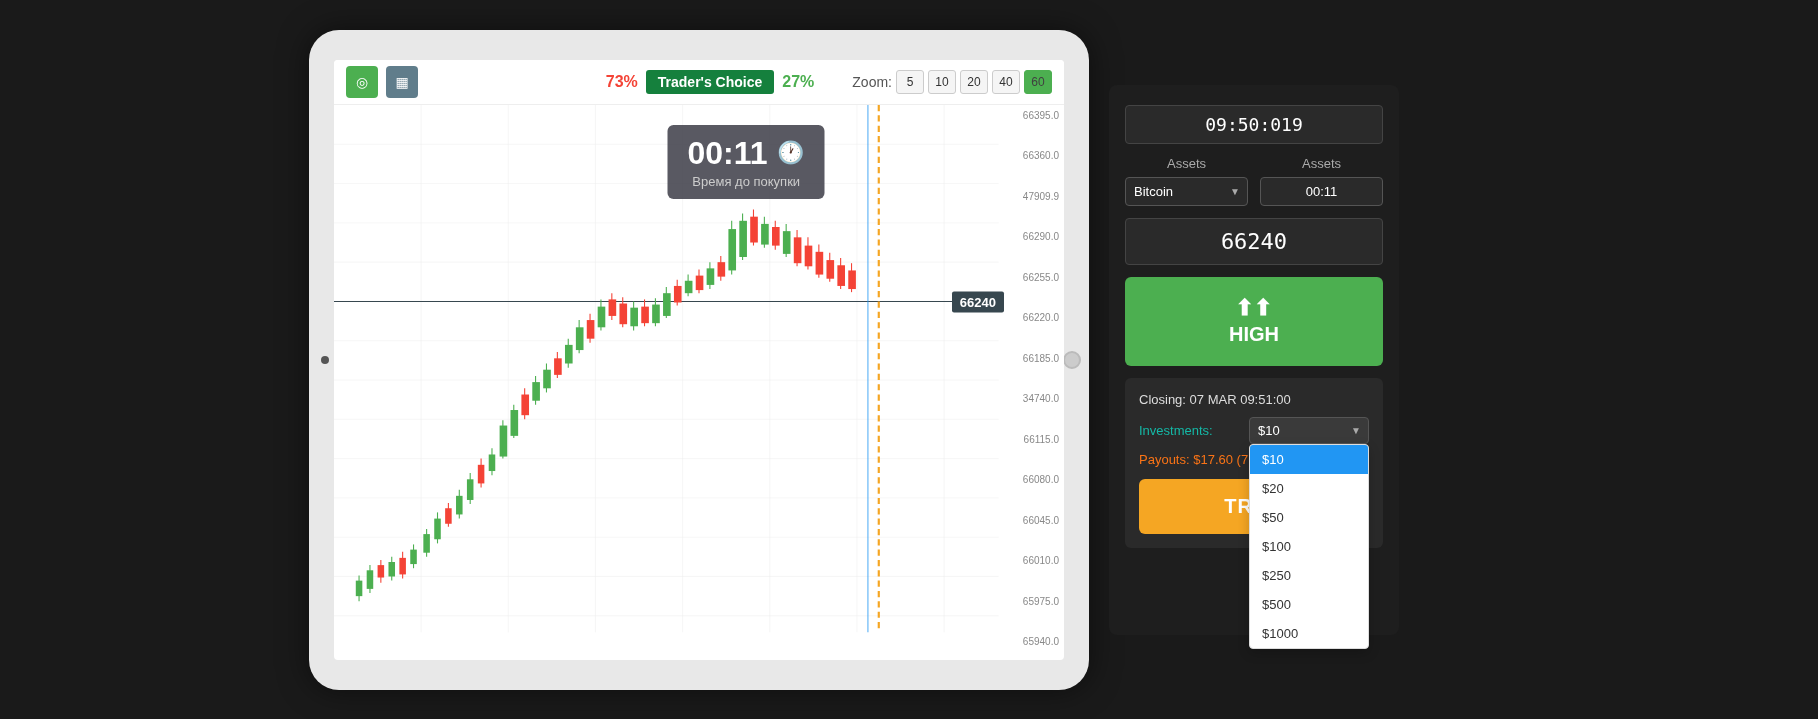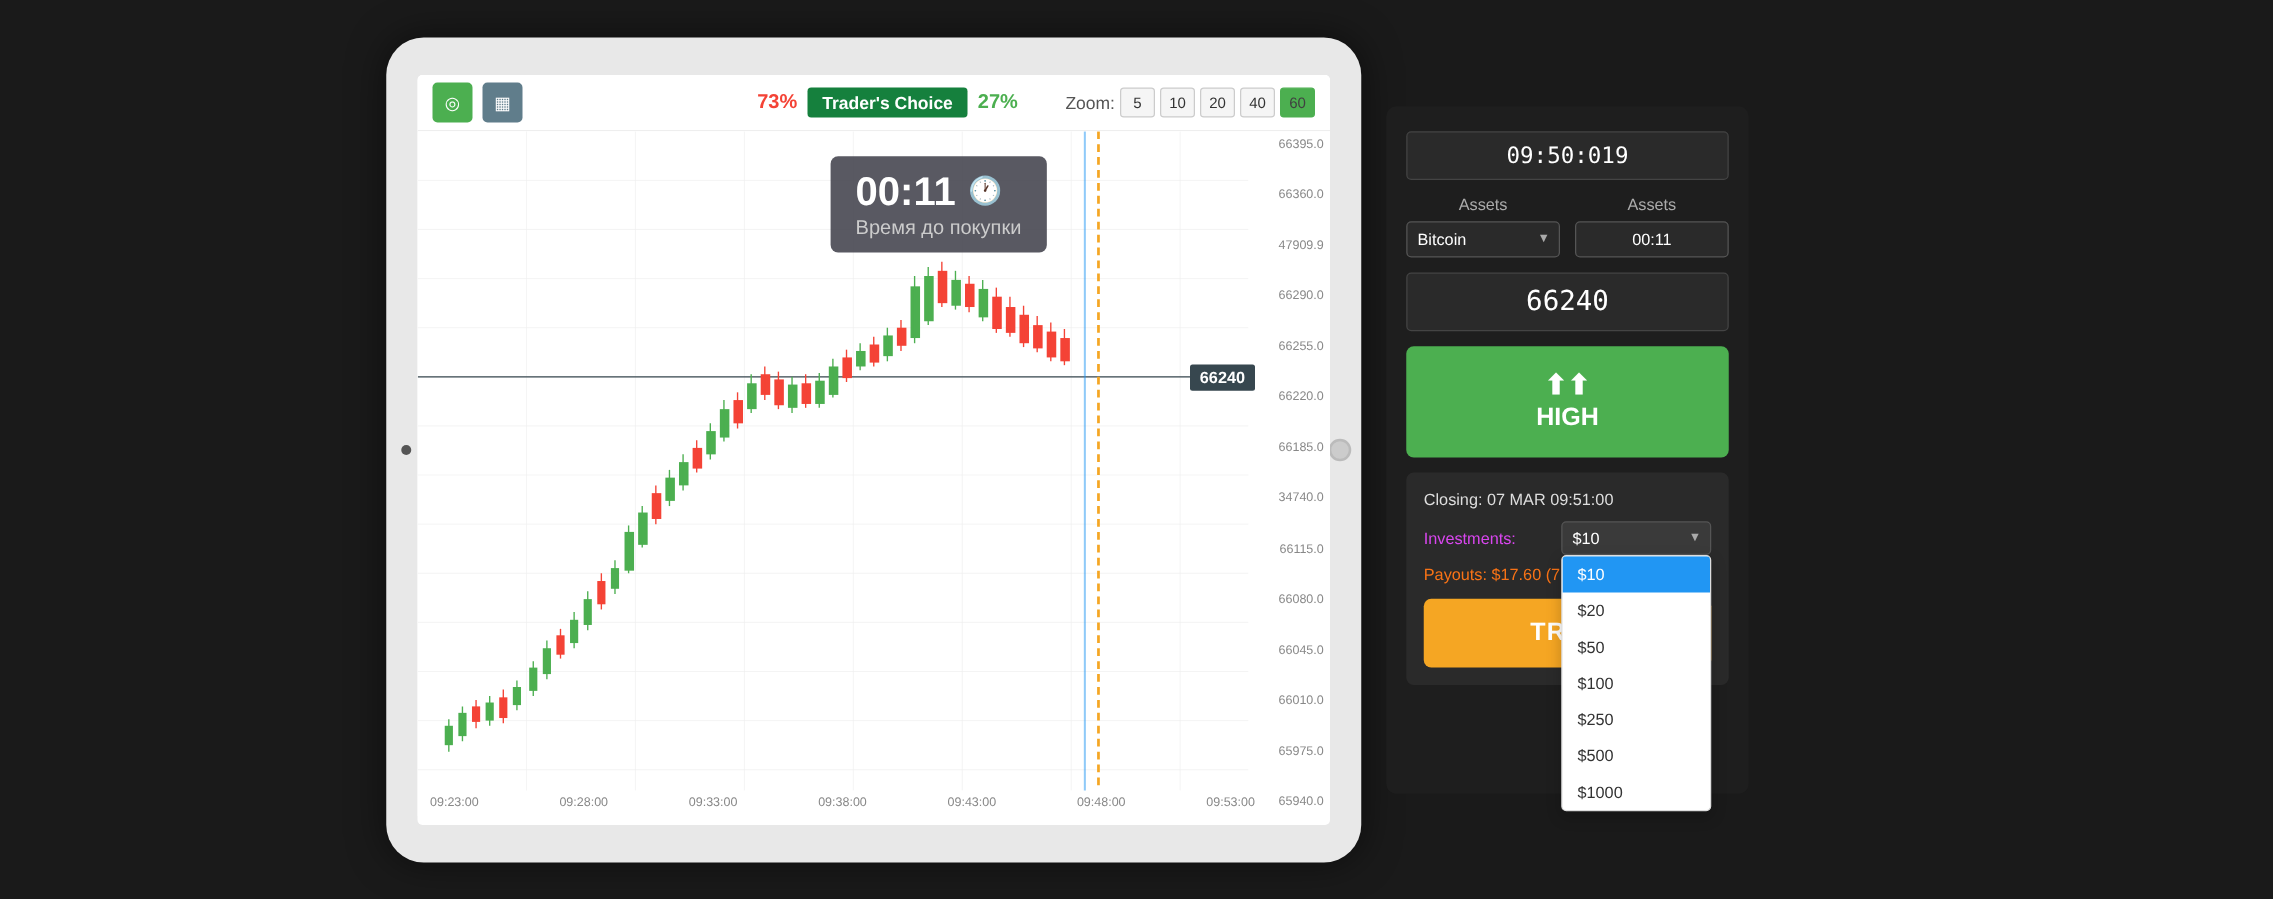--- a/index.html
+++ b/index.html
@@ -151,21 +151,21 @@
       font-weight: bold;
       display: flex;
       align-items: center;
       gap: 10px;
     }
     .timer-clock {
       font-size: 22px;
       color: #aaa;
     }
     .timer-label {
-      font-size: 16px;
+      font-size: 13px;
       color: #ccc;
       margin-top: 2px;
     }
     
     .price-tag {
       position: absolute;
       right: 0;
       top: 50%;
       transform: translateY(-50%);
       background: #37474f;
@@ -332,21 +332,21 @@
       font-size: 13px;
       margin-bottom: 10px;
     }
     .inv-row {
       display: flex;
       align-items: center;
       justify-content: space-between;
       margin-bottom: 8px;
       position: relative;
     }
-    .inv-label { color: #d946ef; font-size: 13px; }
+    .inv-label { color: #14b8a6; font-size: 13px; }
     .inv-select-wrapper {
       position: relative;
       width: 120px;
     }
     .inv-select {
       width: 100%;
       background: #3a3a3a;
       color: #fff;
       border: 1px solid #555;
       border-radius: 4px;
@@ -597,29 +597,20 @@
         <div class="price-tag" style="top:36%; right:60px;">66240</div>
 
         <div class="timer-overlay">
           <div class="timer-time">
             <span>00:11</span>
             <span class="timer-clock">🕐</span>
           </div>
           <div class="timer-label">Время до покупки</div>
         </div>
 
-        <div class="x-axis">
-          <span class="x-label">09:23:00</span>
-          <span class="x-label">09:28:00</span>
-          <span class="x-label">09:33:00</span>
-          <span class="x-label">09:38:00</span>
-          <span class="x-label">09:43:00</span>
-          <span class="x-label">09:48:00</span>
-          <span class="x-label">09:53:00</span>
-        </div>
       </div>
     </div>
   </div>
 
   <div class="right-panel">
     <div class="time-display">09:50:019</div>
     <div class="assets-row">
       <div class="assets-col">
         <div class="assets-label">Assets</div>
         <div class="select-wrapper">

